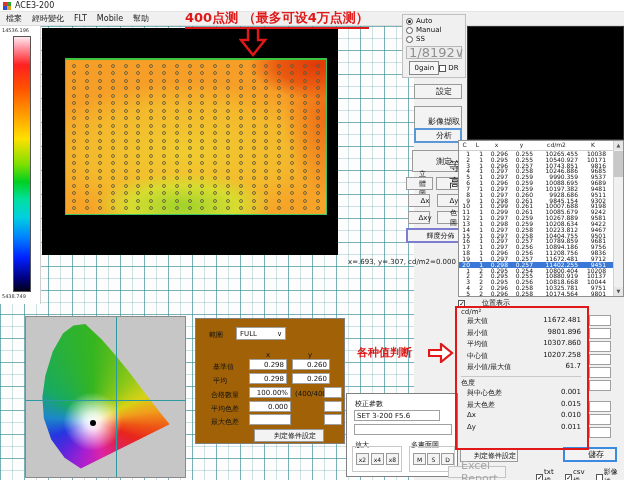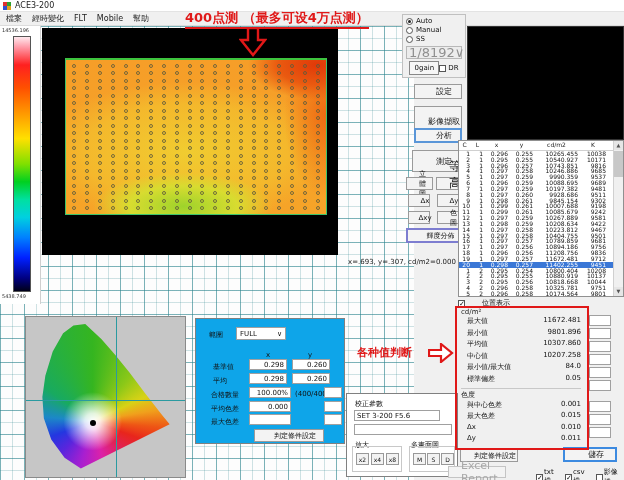--- a/index.html
+++ b/index.html
@@ -98,21 +98,21 @@
       radial-gradient(circle at 41% 66%, #ffffff 0, rgba(255,255,255,.85) 6%, rgba(255,255,255,0) 22%),
       conic-gradient(from 0deg at 41% 66%, #35b520, #8cc818 40deg, #d8d216 65deg, #f0a01c 80deg,
         #ee5515 95deg, #e8251c 110deg, #e02258 135deg, #dc22a8 165deg, #a81fd0 195deg,
         #5a25dd 225deg, #2337e0 250deg, #1c88c8 275deg, #18aa60 305deg, #35b520 360deg);
     clip-path:polygon(33% 97%,22% 90%,13% 78%,8% 64%,7% 50%,9% 36%,14% 20%,21% 8%,28% 3%,36% 2%,
       47% 12%,56% 22%,66% 34%,76% 47%,88% 62%,93% 68%);}
   .cross-v{position:absolute;left:90px;top:0;width:1px;height:100%;background:#2a9aa0;}
   .cross-h{position:absolute;left:0;top:83px;width:100%;height:1px;background:#2a9aa0;}
   .ciedot{position:absolute;left:64px;top:103px;width:6px;height:6px;background:#000;border-radius:50%;}
   
-  .rangepanel{left:195px;top:318px;width:150px;height:126px;background:#0ea5e9;border:1px solid #808080;box-sizing:border-box;}
+  .rangepanel{left:195px;top:318px;width:150px;height:126px;background:#a16207;border:1px solid #808080;box-sizing:border-box;}
   .flabel{position:absolute;font-size:7px;color:#111;white-space:nowrap;}
   .field{position:absolute;height:11px;border:1px solid #a0a0a0;background:#fff;font-size:7px;
          display:flex;align-items:center;justify-content:flex-end;padding:0 2px;box-sizing:border-box;}
   .dd2{position:absolute;height:13px;border:1px solid #a0a0a0;background:#fff;font-size:7px;
        display:flex;align-items:center;justify-content:space-between;padding:0 3px;box-sizing:border-box;}
   .sbox{position:absolute;width:18px;height:11px;border:1px solid #a0a0a0;background:#fff;box-sizing:border-box;}
   
   .calib{left:346px;top:393px;width:112px;height:84px;background:#fff;border:1px solid #808080;box-sizing:border-box;}
   .group{position:absolute;border:1px solid #c8c8c8;box-sizing:border-box;}
   .minibtn{position:absolute;width:13px;height:12px;border:1px solid #999;background:#f3f3f3;font-size:6px;
@@ -846,25 +846,21 @@
       <div class="rrow">
         <span class="rlabel">平均值</span>
         <span class="rvalue">10307.860</span>
       </div>
       <div class="rrow">
         <span class="rlabel">中心值</span>
         <span class="rvalue">10207.258</span>
       </div>
       <div class="rrow">
         <span class="rlabel">最小值/最大值</span>
-        <span class="rvalue">84.0</span>
-      </div>
-      <div class="rrow">
-        <span class="rlabel">標準偏差</span>
-        <span class="rvalue">0.05</span>
+        <span class="rvalue">61.7</span>
       </div>
     </div>
   <div style="border-top:1px solid #c8c8c8;margin:2px 0 1px"></div>
   <div class="sect-title">色度</div>
   <div>
       <div class="rrow">
         <span class="rlabel">與中心色差</span>
         <span class="rvalue">0.001</span>
       </div>
       <div class="rrow">

